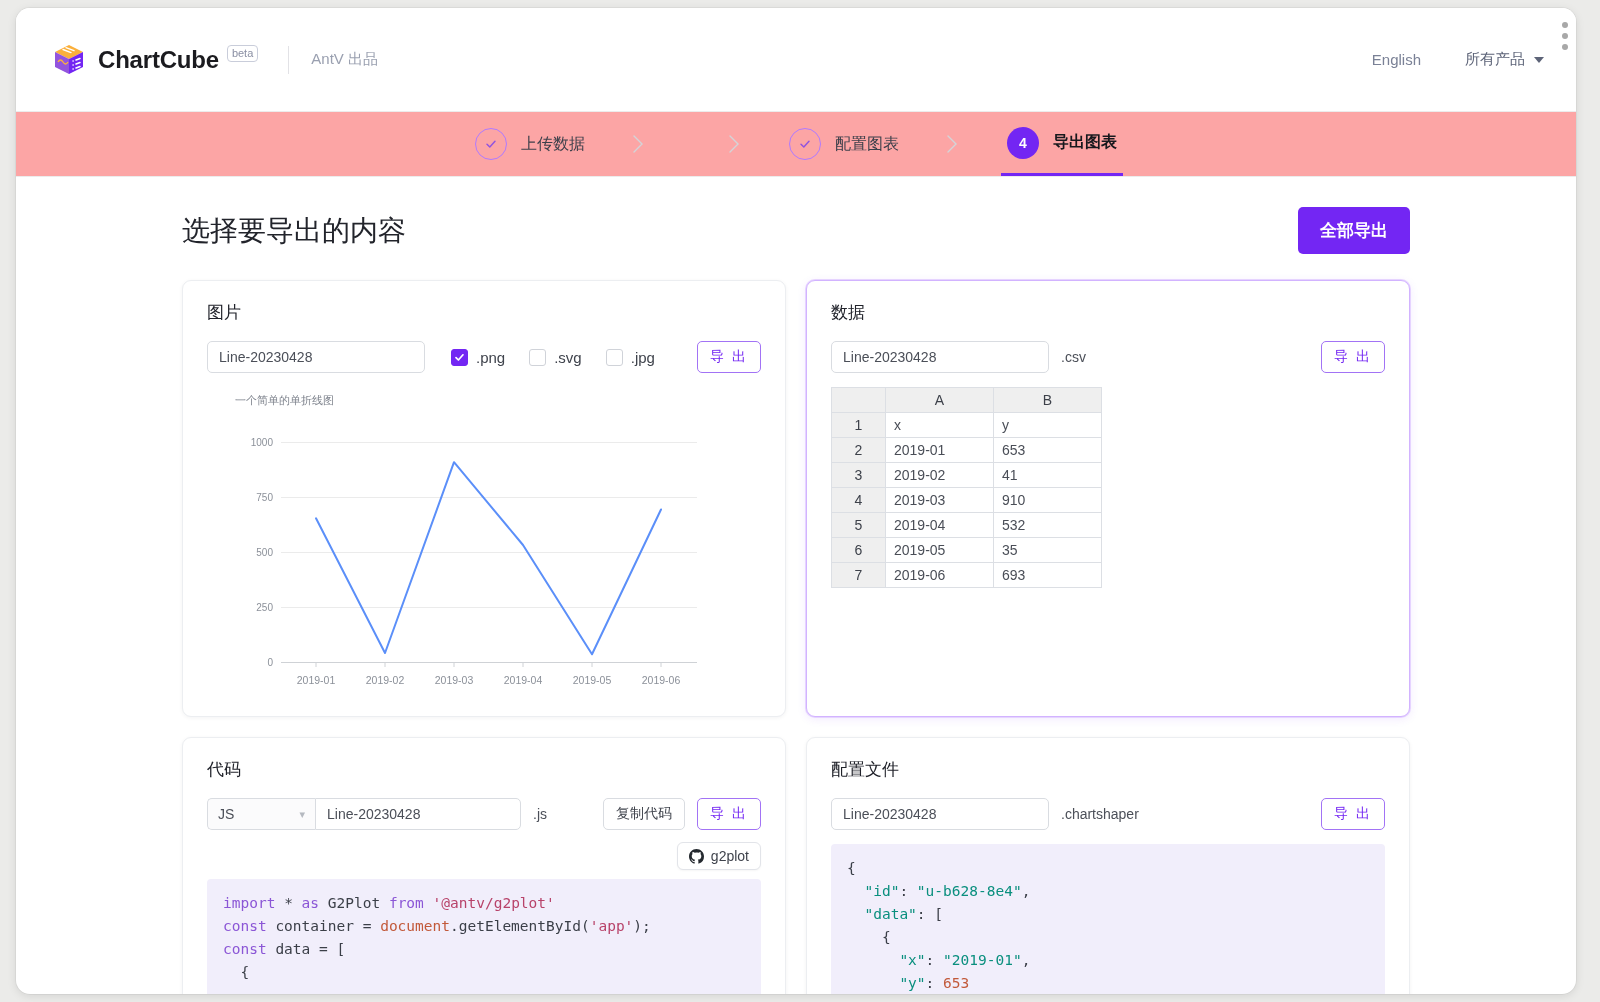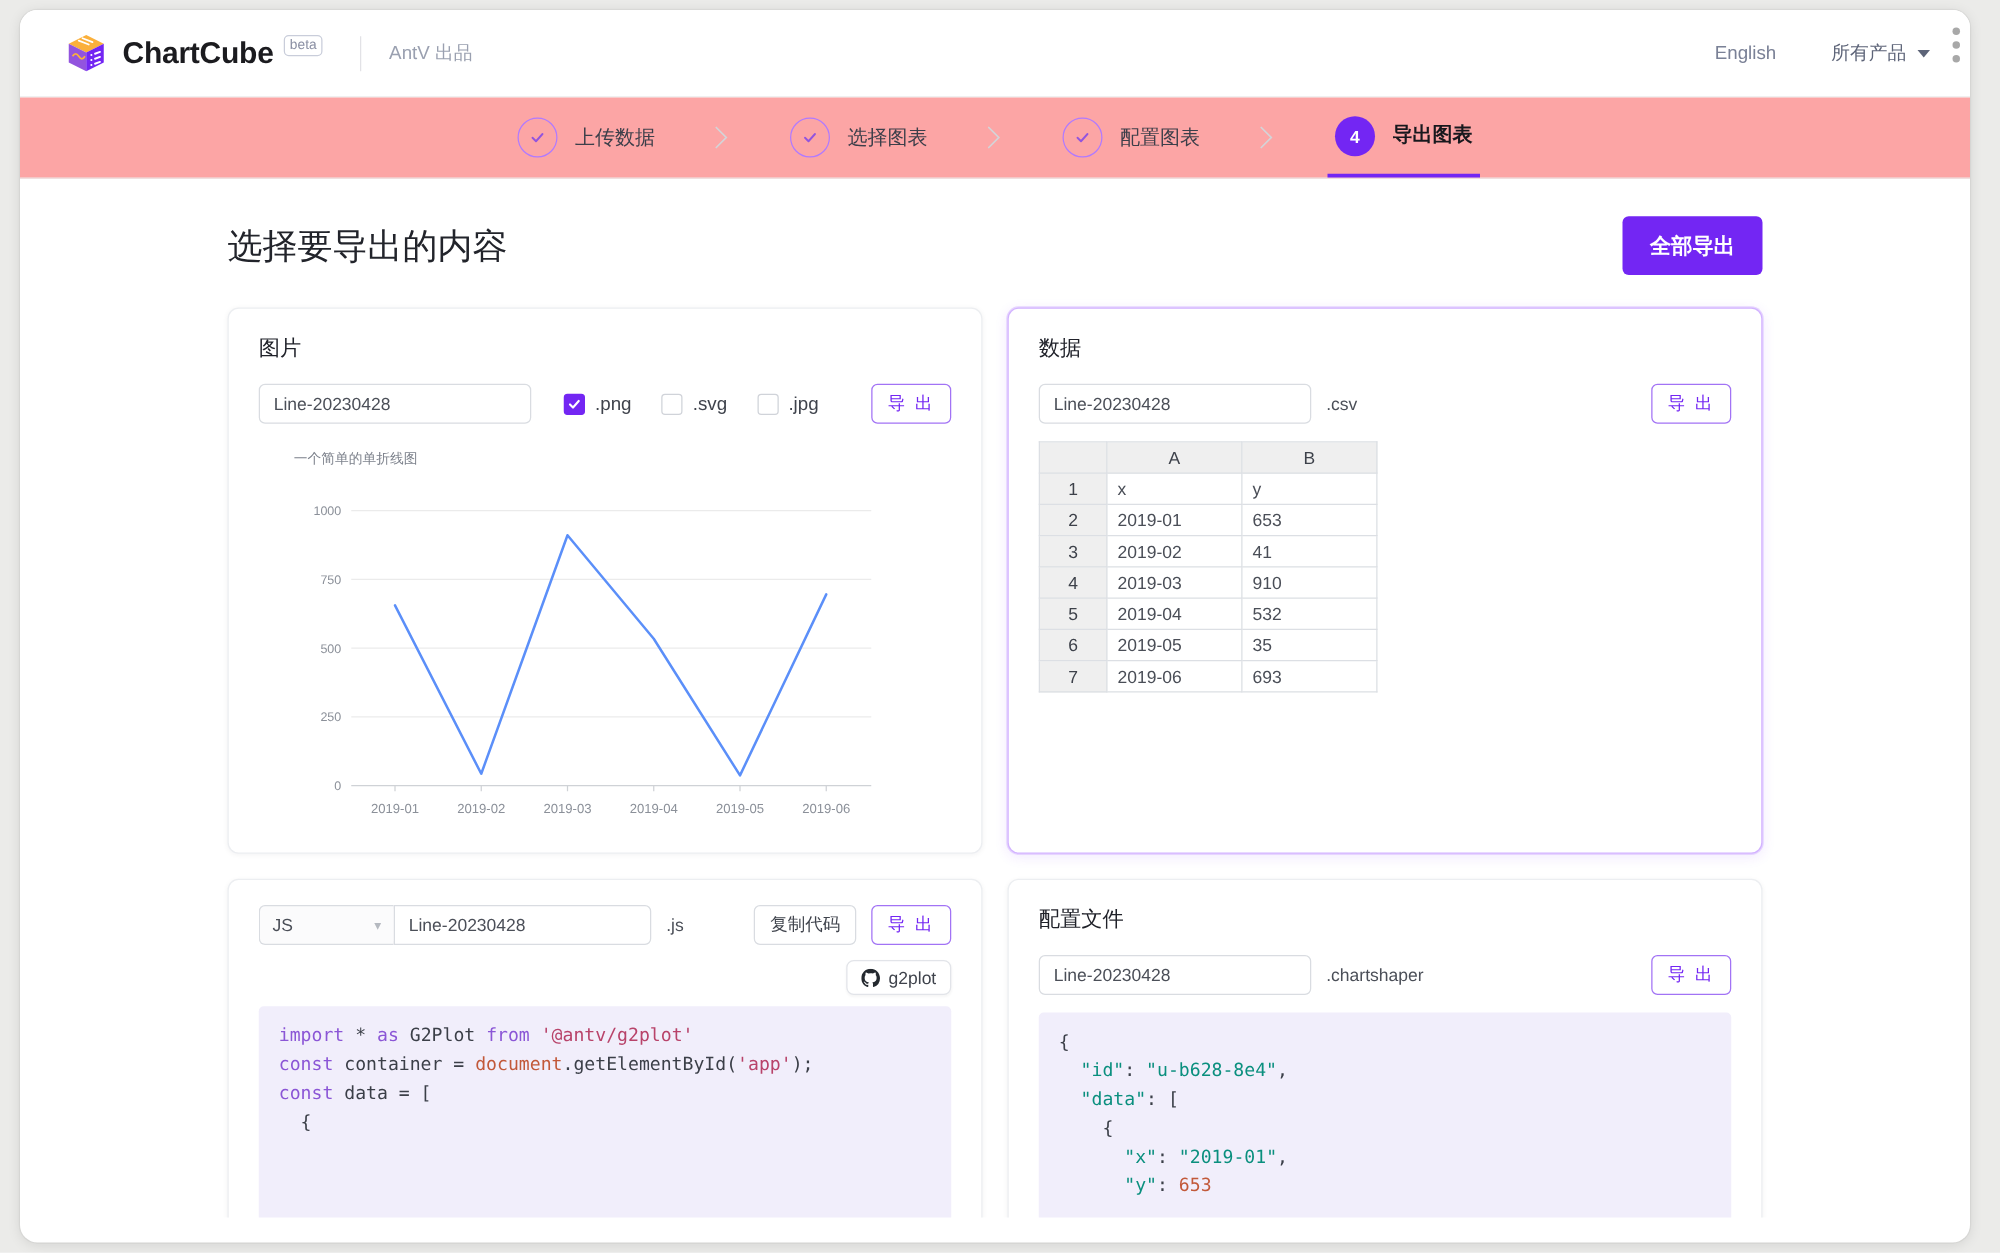--- a/index.html
+++ b/index.html
@@ -27,21 +27,21 @@
     align-items: center;
     z-index: 50;
   }
   .window-dots i {
     display:block; width:6px; height:6px; border-radius:50%;
     background:#a8a8a8;
   }
 
   
   .topbar {
-    height: 70px;
+    height: 104px;
     border-bottom: 1px solid #ececec;
     display: flex; align-items: center;
     padding: 0 32px 0 36px;
     background:#fff;
   }
   .brand { display: flex; align-items: center; gap: 12px; }
   .logo-cube { width: 34px; height: 34px; display:block; }
   .brand-name {
     font-size: 24px; font-weight: 700; color: #1b1b1f;
     letter-spacing: -0.2px;
@@ -273,28 +273,20 @@
           </svg>
       </span>
       <span class="label">上传数据</span>
     </div>
     <div class="step-sep">
       <svg width="16" height="22" viewBox="0 0 16 22">
           <path d="M3 3 L11 11 L3 19" stroke="#d4d4d8" stroke-width="1.4" fill="none" stroke-linecap="round"></path>
         </svg>
     </div>
 
-    <div class="step done">
-      <span class="bullet">
-        <svg width="14" height="14" viewBox="0 0 14 14">
-            <path d="M3 7.2 L5.8 10 L11 4.2" stroke="#9254de" stroke-width="1.5" fill="none" stroke-linecap="round" stroke-linejoin="round"></path>
-          </svg>
-      </span>
-      <span class="label">选择图表</span>
-    </div>
     <div class="step-sep">
       <svg width="16" height="22" viewBox="0 0 16 22">
           <path d="M3 3 L11 11 L3 19" stroke="#d4d4d8" stroke-width="1.4" fill="none" stroke-linecap="round"></path>
         </svg>
     </div>
 
     <div class="step done">
       <span class="bullet">
         <svg width="14" height="14" viewBox="0 0 14 14">
             <path d="M3 7.2 L5.8 10 L11 4.2" stroke="#9254de" stroke-width="1.5" fill="none" stroke-linecap="round" stroke-linejoin="round"></path>
@@ -447,20 +439,21 @@
             <tr>
               <td class="rownum">7</td>
               <td>2019-06</td>
               <td>693</td>
             </tr>
           </tbody>
         </table>
       </div>
 
       <div class="card">
+        <div class="card-title">代码</div>
         <div class="row">
           <div style="display:flex">
             <div class="select-box">
               <span>JS</span>
               <span class="sel-caret">▾</span>
             </div>
             <input class="text-input joined-input" style="width: 206px;" value="Line-20230428">
           </div>
           <span class="ext-label">.js</span>
           <button class="btn-ghost spacer">复制代码</button>

